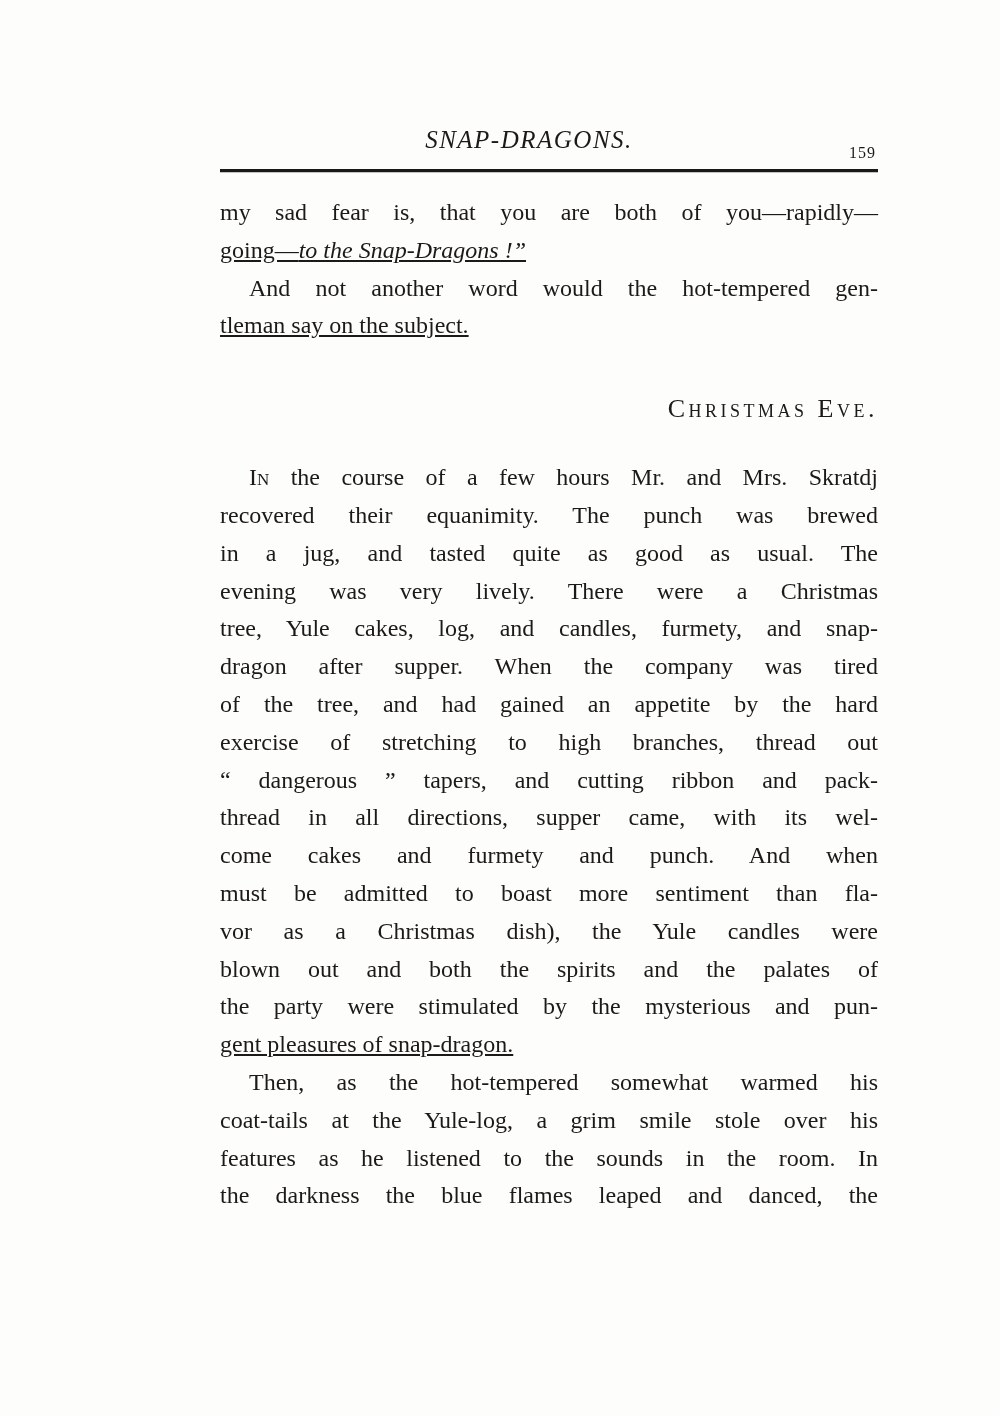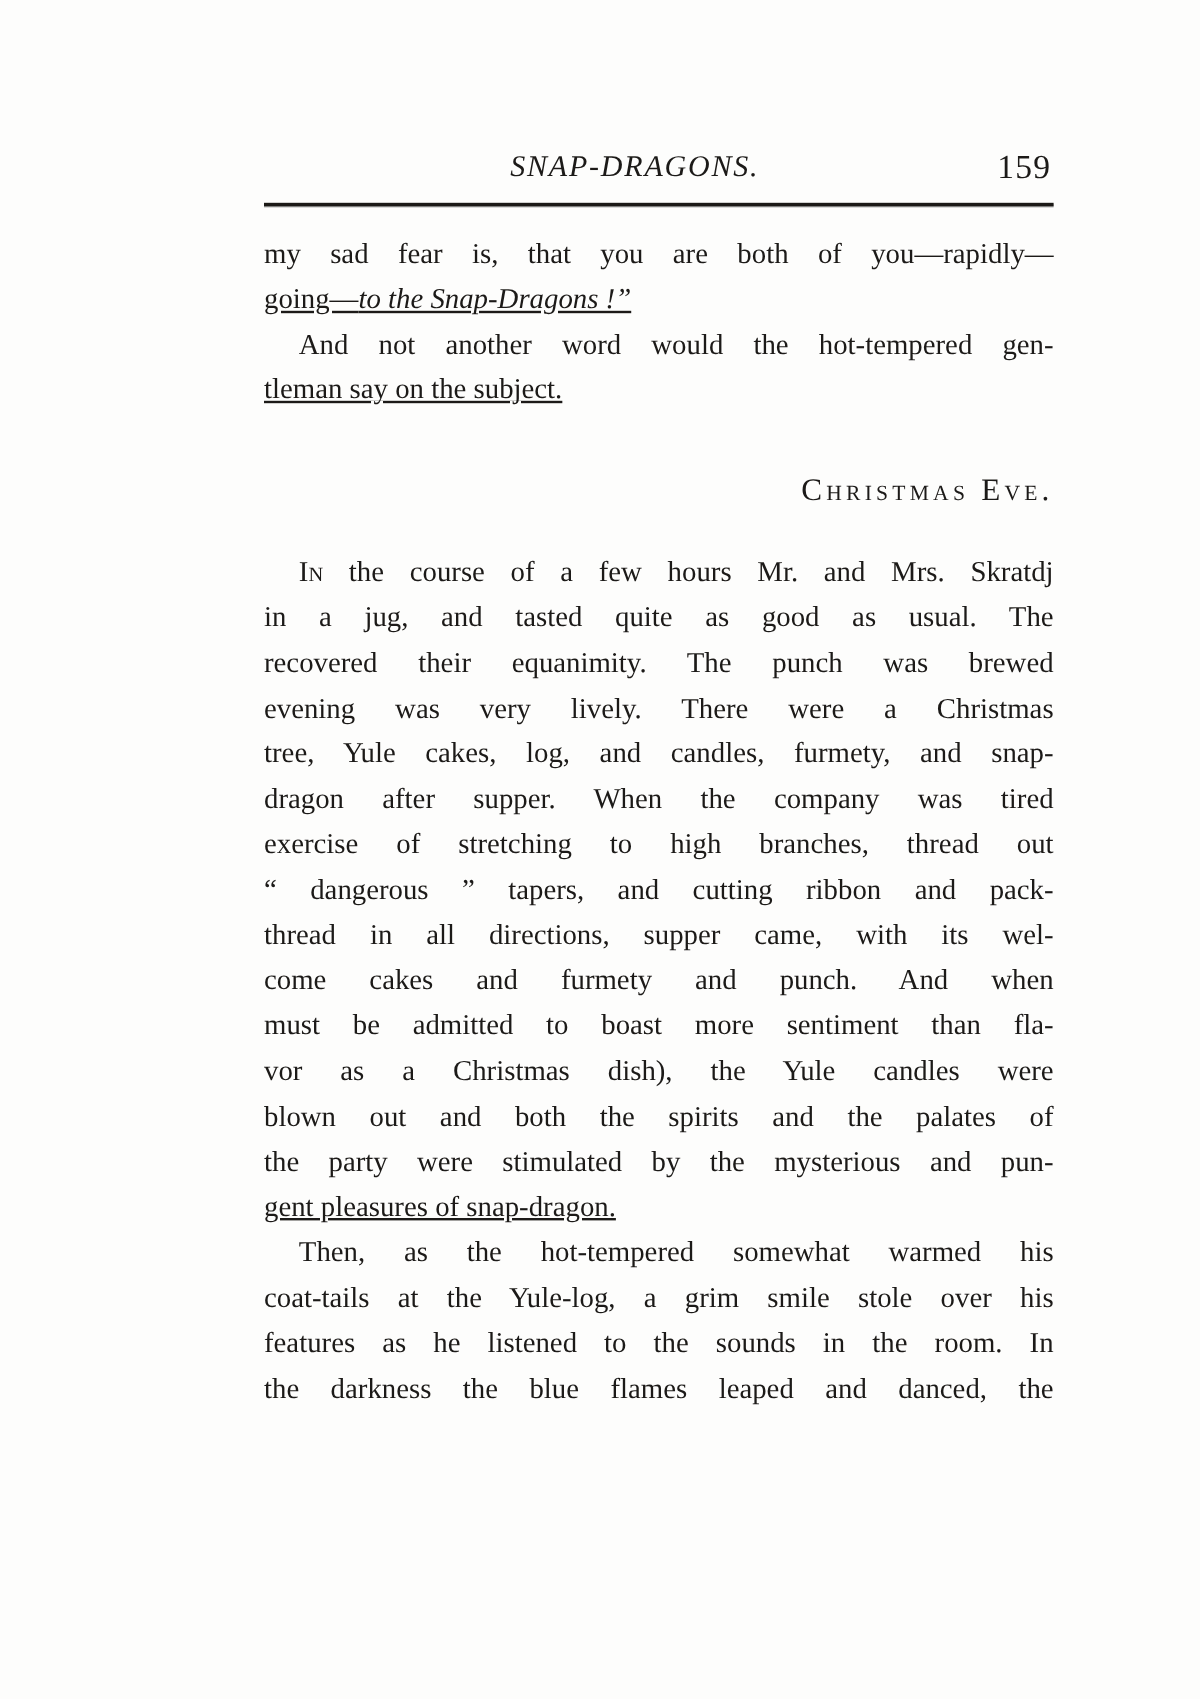--- a/index.html
+++ b/index.html
@@ -35,22 +35,22 @@
     right: 40px;
     text-align: center;
     font-style: italic;
     font-size: 25px;
     letter-spacing: 1.5px;
     white-space: nowrap;
   }
   .page-number {
     position: absolute;
     right: 2px;
-    top: 0;
-    font-size: 28px;
+    top: 13px;
+    font-size: 16px;
     letter-spacing: 1px;
   }
   .header-rule {
     margin-top: 15px;
     height: 3px;
     background: #1b1916;
     box-shadow: 0 1px 0 rgba(27,25,22,0.25);
   }
   
   .bodytext {
@@ -105,25 +105,26 @@
         <span class="line">my sad fear is, that you are both of you—rapidly—</span>
         <span class="line endline"><span>going—</span><span class="italic">to the Snap-Dragons !”</span></span>
         <span class="line indent">And not another word would the hot-tempered gen-</span>
         <span class="line endline">tleman say on the subject.</span>
       </p>
 
       <h2 class="section-heading">Christmas Eve.</h2>
 
       <p class="para">
         <span class="line indent"><span class="sc">In</span><span> the course of a few hours Mr. and Mrs. Skratdj</span></span>
+        <span class="line">recovered their equanimity.  The punch was brewed</span>
         <span class="line">in a jug, and tasted quite as good as usual.  The</span>
-        <span class="line">recovered their equanimity.  The punch was brewed</span>
         <span class="line">evening was very lively.  There were a Christmas</span>
         <span class="line">tree, Yule cakes, log, and candles, furmety, and snap-</span>
         <span class="line">dragon after supper.  When the company was tired</span>
+        <span class="line">of the tree, and had gained an appetite by the hard</span>
         <span class="line">exercise of stretching to high branches, thread out</span>
         <span class="line">“ dangerous ” tapers, and cutting ribbon and pack-</span>
         <span class="line">thread in all directions, supper came, with its wel-</span>
         <span class="line">come cakes and furmety and punch.  And when</span>
         <span class="line">must be admitted to boast more sentiment than fla-</span>
         <span class="line">vor as a Christmas dish), the Yule candles were</span>
         <span class="line">blown out and both the spirits and the palates of</span>
         <span class="line">the party were stimulated by the mysterious and pun-</span>
         <span class="line endline">gent pleasures of snap-dragon.</span>
       </p>

